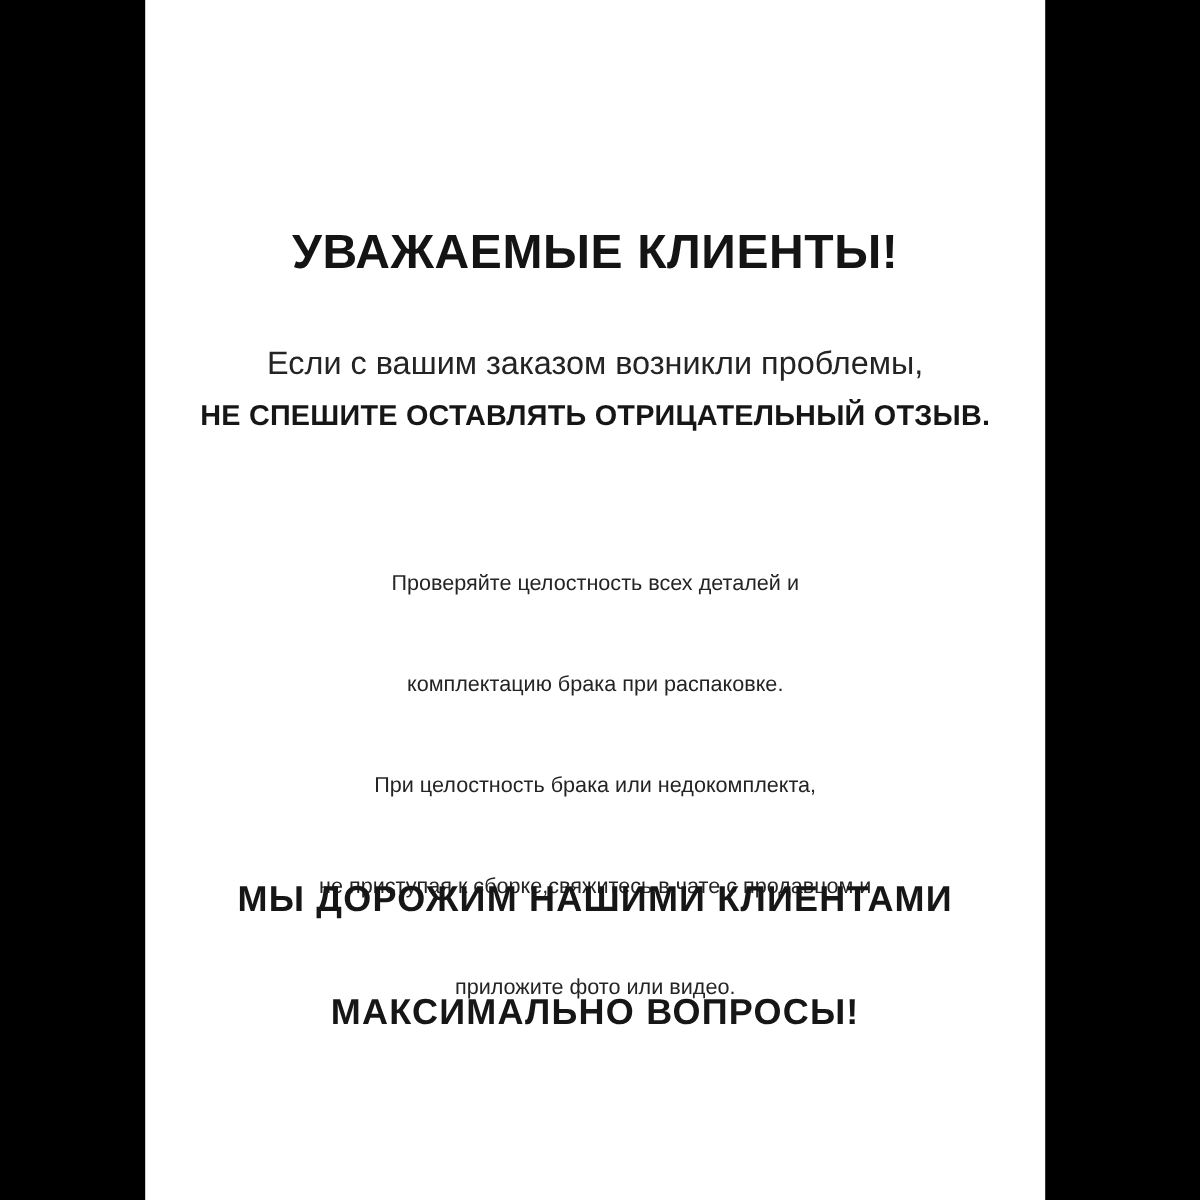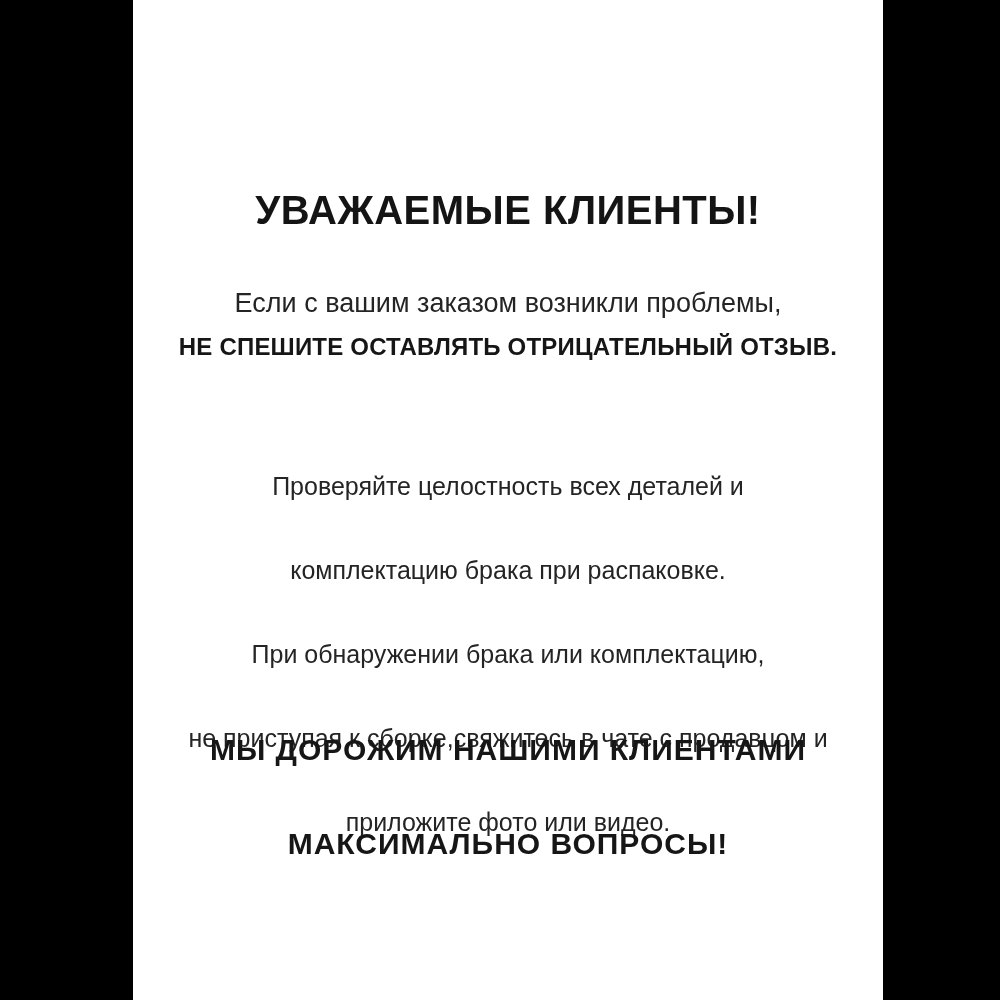--- a/index.html
+++ b/index.html
@@ -14,21 +14,21 @@
     overflow: hidden;
   }
   .canvas {
     position: relative;
     width: 1000px;
     height: 1000px;
     background: #000000;
   }
   .card {
     position: absolute;
-    left: 133px;
+    left: 121px;
     top: 0;
     width: 750px;
     height: 1000px;
     background: #ffffff;
   }
   .txt {
     position: absolute;
     left: 0;
     right: 0;
     text-align: center;
@@ -53,21 +53,21 @@
   .intro-line2 {
     top: 333px;
     font-size: 24px;
     line-height: 28px;
     font-weight: 700;
     color: #161616;
     letter-spacing: 0.2px;
   }
   .instructions {
     top: 423px;
-    font-size: 25px;
+    font-size: 18px;
     line-height: 42px;
     font-weight: 400;
     color: #242424;
     text-align: center;
   }
   .closing {
     top: 679px;
     font-size: 30px;
     line-height: 47px;
     font-weight: 700;
@@ -83,21 +83,21 @@
 
     <div class="txt title">УВАЖАЕМЫЕ КЛИЕНТЫ!</div>
 
     <div class="txt intro-line1">Если с вашим заказом возникли проблемы,</div>
 
     <div class="txt intro-line2">НЕ СПЕШИТЕ ОСТАВЛЯТЬ ОТРИЦАТЕЛЬНЫЙ ОТЗЫВ.</div>
 
     <div class="txt instructions">
       <div>Проверяйте целостность всех деталей и</div>
       <div>комплектацию брака при распаковке.</div>
-      <div>При обнаружении брака или комплектацию,</div>
+      <div>При целостность брака или недокомплекта,</div>
       <div>не приступая к сборке,свяжитесь в чате с продавцом и</div>
       <div>приложите фото или видео.</div>
     </div>
 
     <div class="txt closing">
       <div>МЫ ДОРОЖИМ НАШИМИ КЛИЕНТАМИ</div>
       <div>МАКСИМАЛЬНО ВОПРОСЫ!</div>
     </div>
 
   </div>

